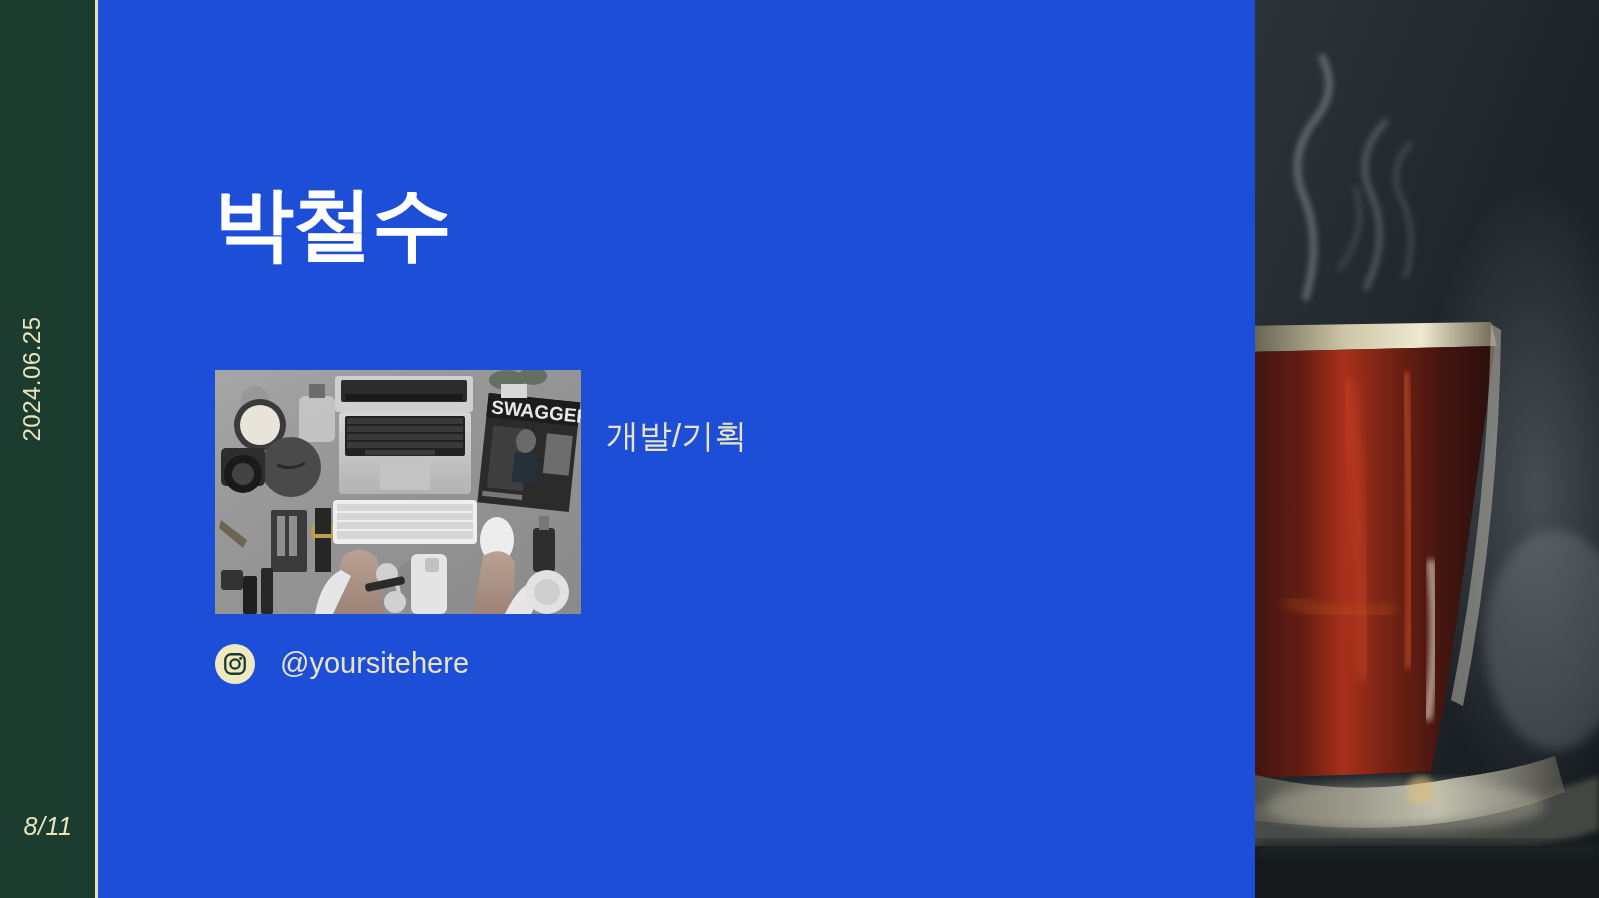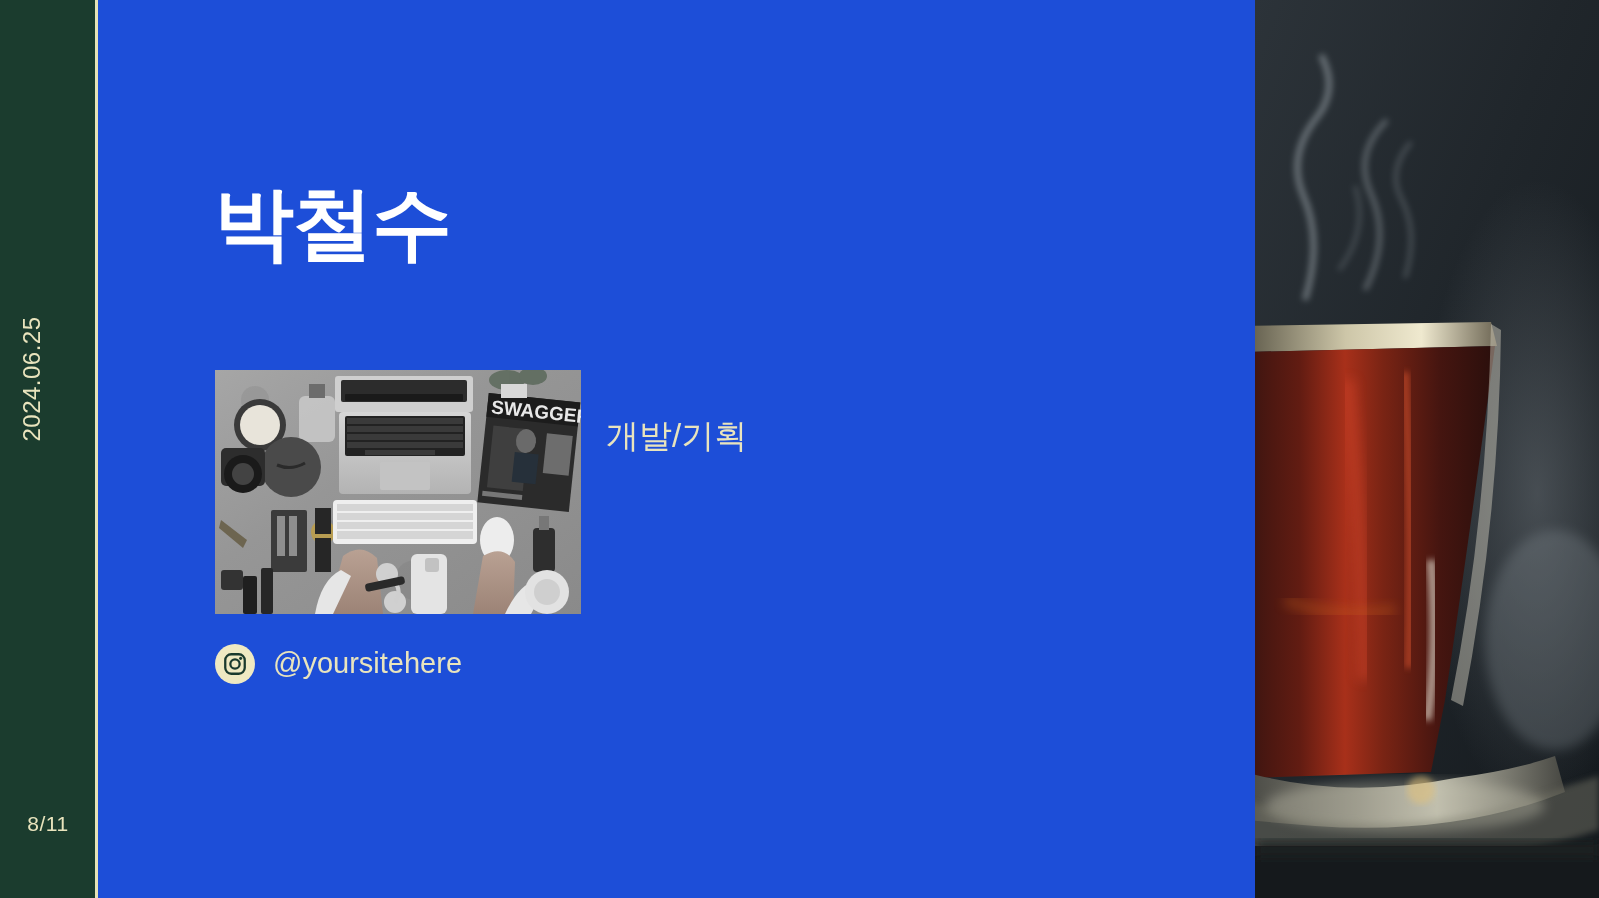--- a/index.html
+++ b/index.html
@@ -33,22 +33,23 @@
     color:#e9e4bd;
     font-size:24px;
     letter-spacing:0.5px;
     white-space:nowrap;
   }
   .rail-page{
     position:absolute;
     left:0;top:812px;width:96px;
     text-align:center;
     color:#e9e4bd;
-    font-size:21px;
+    font-size:25px;
     letter-spacing:0.5px;
+    font-style:italic;
   }
 
   
   .panel{
     position:absolute;left:98px;top:0;width:1157px;height:898px;
     background:#1d4ed8;
   }
 
   .name-title{
     position:absolute;left:116px;top:182px;
@@ -89,20 +90,21 @@
   }
 
   
   .contacts{
     position:absolute;left:117px;top:640px;
   }
   .crow{
     display:flex;align-items:center;
     height:47px;
     margin-bottom:1px;
+    gap:7px;
   }
   .cicon{
     width:40px;height:40px;border-radius:50%;
     background:#efe9c2;
     display:flex;align-items:center;justify-content:center;
     flex:0 0 40px;
   }
   .cicon svg{display:block;}
   .clabel{
     margin-left:18px;

